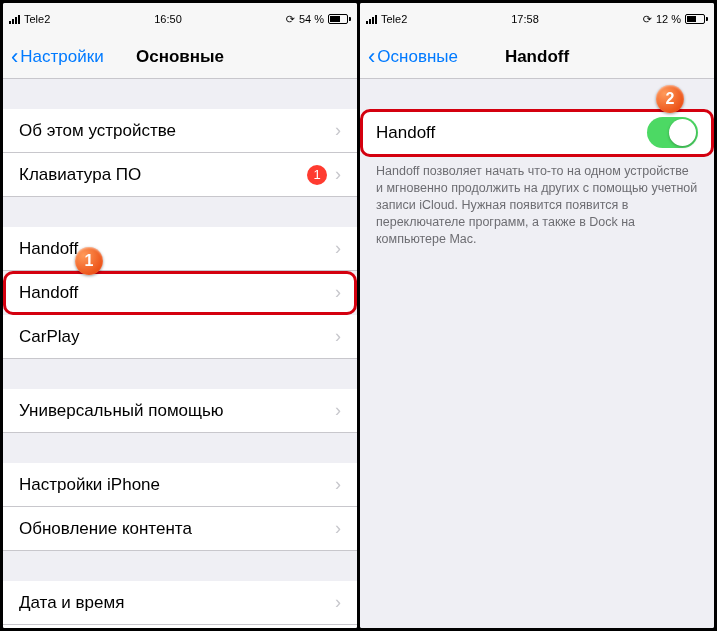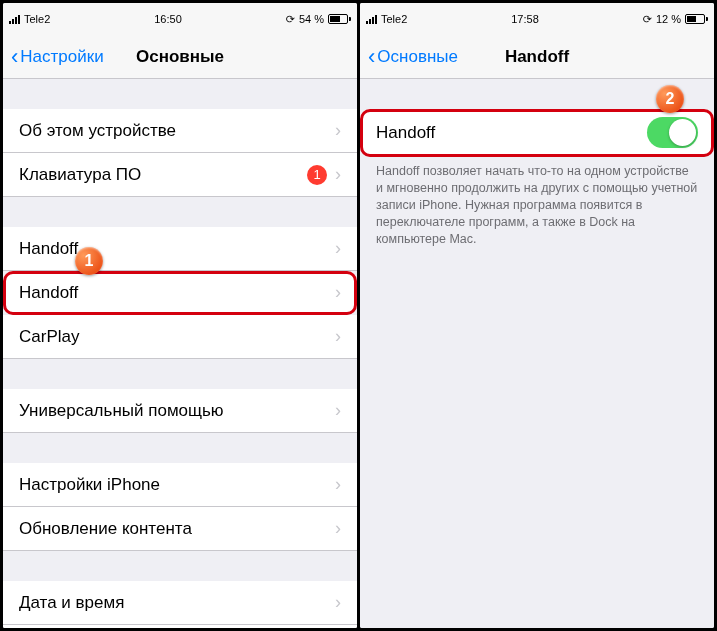--- a/index.html
+++ b/index.html
@@ -261,15 +261,15 @@
 
   <div class="list" style="position:relative">
     <div class="step-bubble" style="right:30px; top:6px">2</div>
     <div class="group-gap"></div>
     <div class="row highlight" style="height:48px">
       <span class="row-label">Handoff</span>
       <span class="toggle">
         <span class="toggle-knob"></span>
       </span>
     </div>
-    <div class="footer-text">Handoff позволяет начать что-то на одном устройстве и мгновенно продолжить на других с помощью учетной записи iPhone. Нужная программа появится в переключателе программ, а также в Dock на компьютере Mac.</div>
+    <div class="footer-text">Handoff позволяет начать что-то на одном устройстве и мгновенно продолжить на других с помощью учетной записи iCloud. Нужная появится появится в переключателе программ, а также в Dock на компьютере Mac.</div>
   </div>
 </div>
 
 </body></html>

